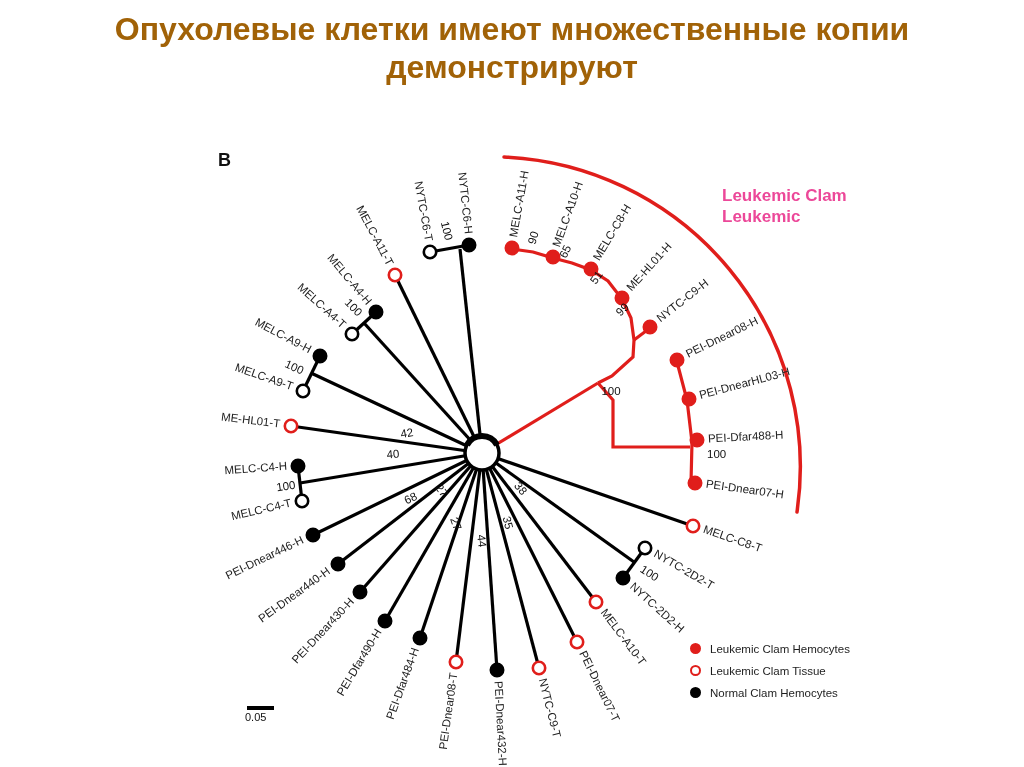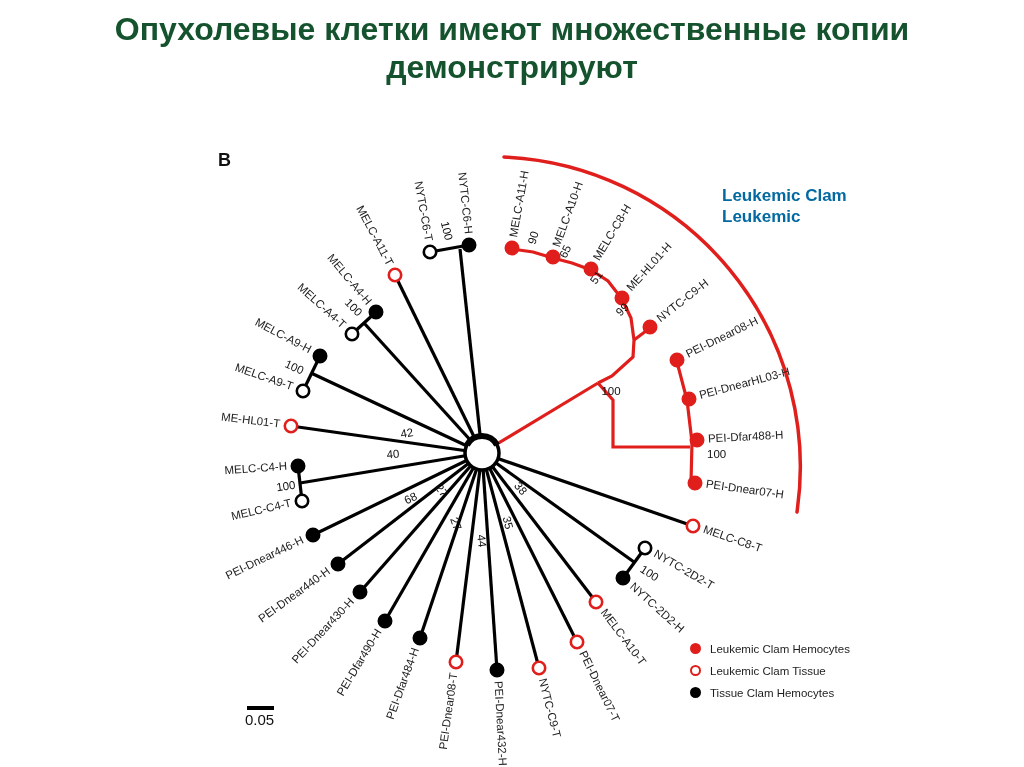--- a/index.html
+++ b/index.html
@@ -2,32 +2,32 @@
 <html><head>
 <meta charset="utf-8">
 <style>
   html,body{margin:0;padding:0;}
   body{
     width:1024px;height:767px;background:#ffffff;overflow:hidden;position:relative;
     font-family:"Liberation Sans", sans-serif;
   }
   .slide-title{
     position:absolute;left:0;top:10px;width:1024px;text-align:center;
-    font-weight:bold;font-size:32px;line-height:38px;color:#14532d;letter-spacing:0px;
+    font-weight:bold;font-size:32px;line-height:38px;color:#a16207;letter-spacing:0px;
   }
   #tree-svg{position:absolute;left:0;top:0;width:1024px;height:767px;}
   .panel-label{
     position:absolute;left:218px;top:150px;font-weight:bold;font-size:18px;color:#111;
   }
   .clade-annotation{
-    position:absolute;left:722px;top:185px;font-weight:bold;font-size:17px;line-height:21px;color:#0369a1;
+    position:absolute;left:722px;top:185px;font-weight:bold;font-size:17px;line-height:21px;color:#ec4899;
   }
   .scalebar{position:absolute;left:245px;top:706px;}
   .scalebar .bar{width:27px;height:4px;background:#000;margin-left:2px;}
-  .scalebar .lbl{font-size:15px;color:#111;margin-top:1px;}
+  .scalebar .lbl{font-size:11px;color:#111;margin-top:1px;}
   .legend{position:absolute;left:690px;top:643px;}
   .legend-row{display:flex;height:22px;}
   .mk{width:11px;height:11px;border-radius:50%;box-sizing:border-box;margin-right:9px;flex:0 0 auto;background:#fff;}
   .mk.red{border:2.5px solid #e01e1b;}
   .mk.red.filled{background:#e01e1b;}
   .mk.black{border:2.5px solid #000;}
   .mk.black.filled{background:#000;}
   .legend-label{font-size:11.5px;color:#1d1d1d;}
   text{font-family:"Liberation Sans", sans-serif;}
 </style>
@@ -172,15 +172,15 @@
   <div class="legend-row">
     <span class="mk red filled"></span>
     <span class="legend-label">Leukemic Clam Hemocytes</span>
   </div>
   <div class="legend-row">
     <span class="mk red open"></span>
     <span class="legend-label">Leukemic Clam Tissue</span>
   </div>
   <div class="legend-row">
     <span class="mk black filled"></span>
-    <span class="legend-label">Tissue Clam Hemocytes</span>
+    <span class="legend-label">Normal Clam Hemocytes</span>
   </div>
 </div>
 
 </body></html>

